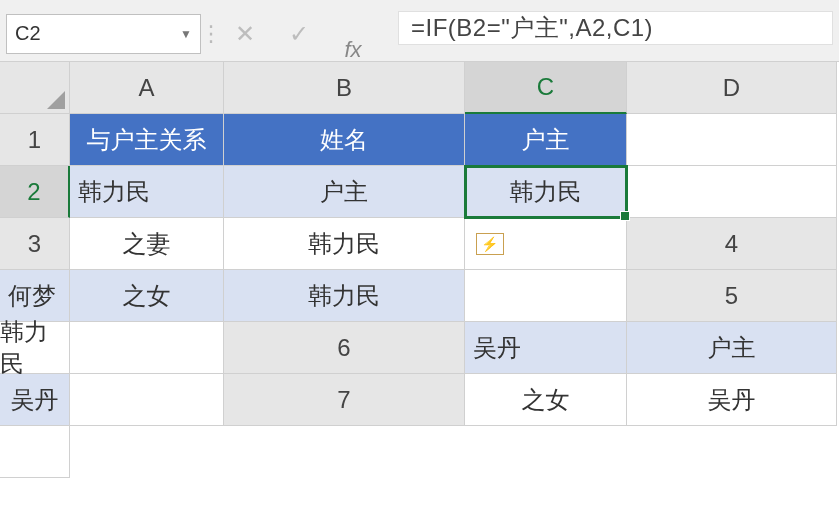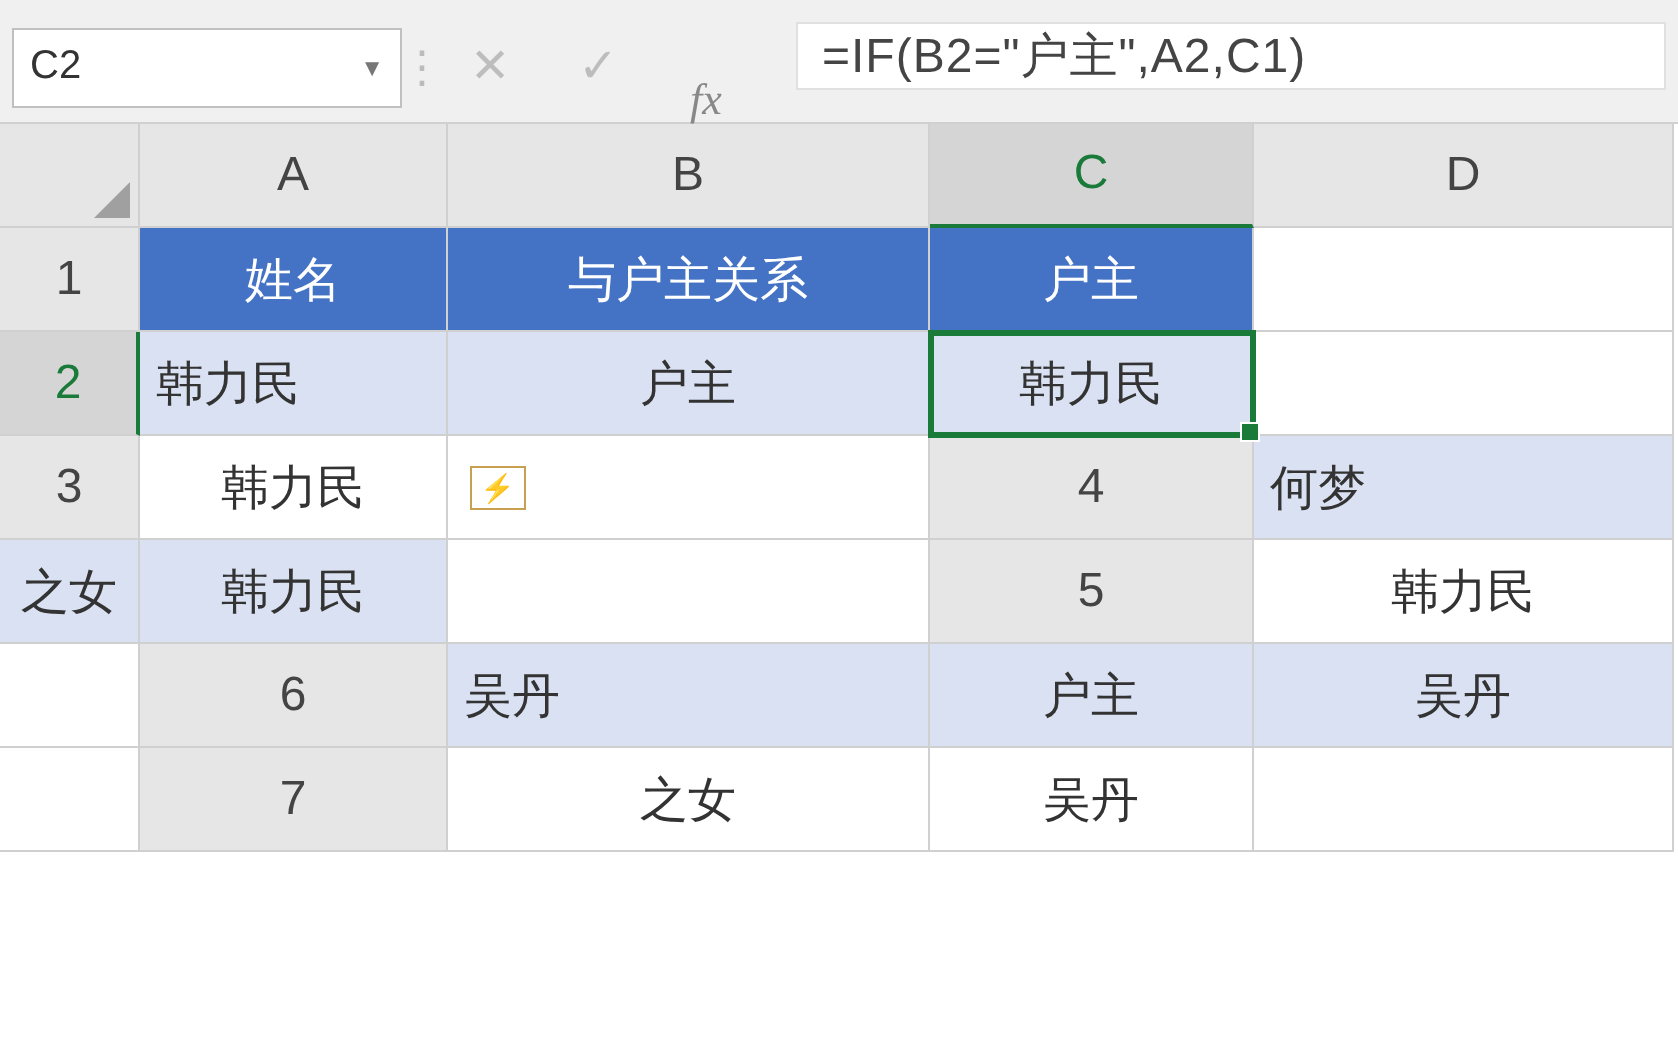--- a/index.html
+++ b/index.html
@@ -51,21 +51,21 @@
     display: flex;
     align-items: center;
     gap: 26px;
     padding: 6px 10px 0 10px;
     color: #bdbdbd;
     font-size: 24px;
   }
   .fb-btn { width:28px; text-align:center; }
   .fx {
     font-style: italic;
-    font-family: Liberation Serif, serif;
+    font-family: Liberation Sans, sans-serif;
     color: #888;
     font-size: 22px;
     margin-top: 32px;
   }
   .fb-divider {
     width:1px; background:#d0d0d0;
     margin: 6px 10px 12px 10px;
   }
   .formula-input {
     flex: 1;
@@ -190,32 +190,33 @@
 
 <div class="grid">
 
   <div class="select-all"></div>
   <div class="col-head">A</div>
   <div class="col-head">B</div>
   <div class="col-head col-C-active">C</div>
   <div class="col-head">D</div>
 
   <div class="row-head">1</div>
+  <div class="tblhead">与户主关系</div>
   <div class="tblhead">姓名</div>
-  <div class="tblhead">与户主关系</div>
   <div class="tblhead">户主</div>
   <div class="plain"></div>
 
   <div class="row-head row-2-active">2</div>
   <div class="data-cell band-even left">韩力民</div>
   <div class="data-cell band-even">户主</div>
   <div class="data-cell band-even active-cell">韩力民</div>
   <div class="plain"></div>
 
   <div class="row-head">3</div>
+  <div class="data-cell">之妻</div>
   <div class="data-cell" style="position:relative;">韩力民
     <span class="smart-tag">⚡</span>
   </div>
   <div class="plain"></div>
 
   <div class="row-head">4</div>
   <div class="data-cell band-even left">何梦</div>
   <div class="data-cell band-even">之女</div>
   <div class="data-cell band-even">韩力民</div>
   <div class="plain"></div>

